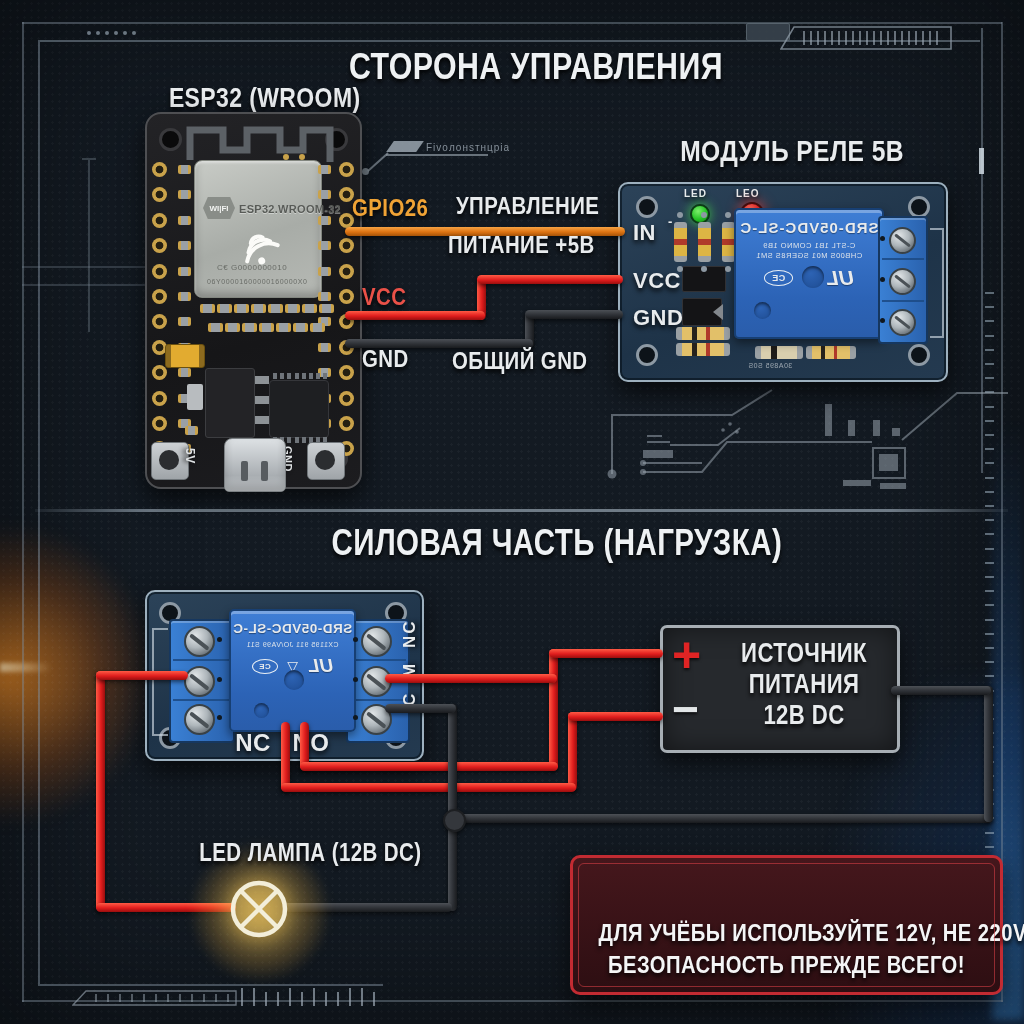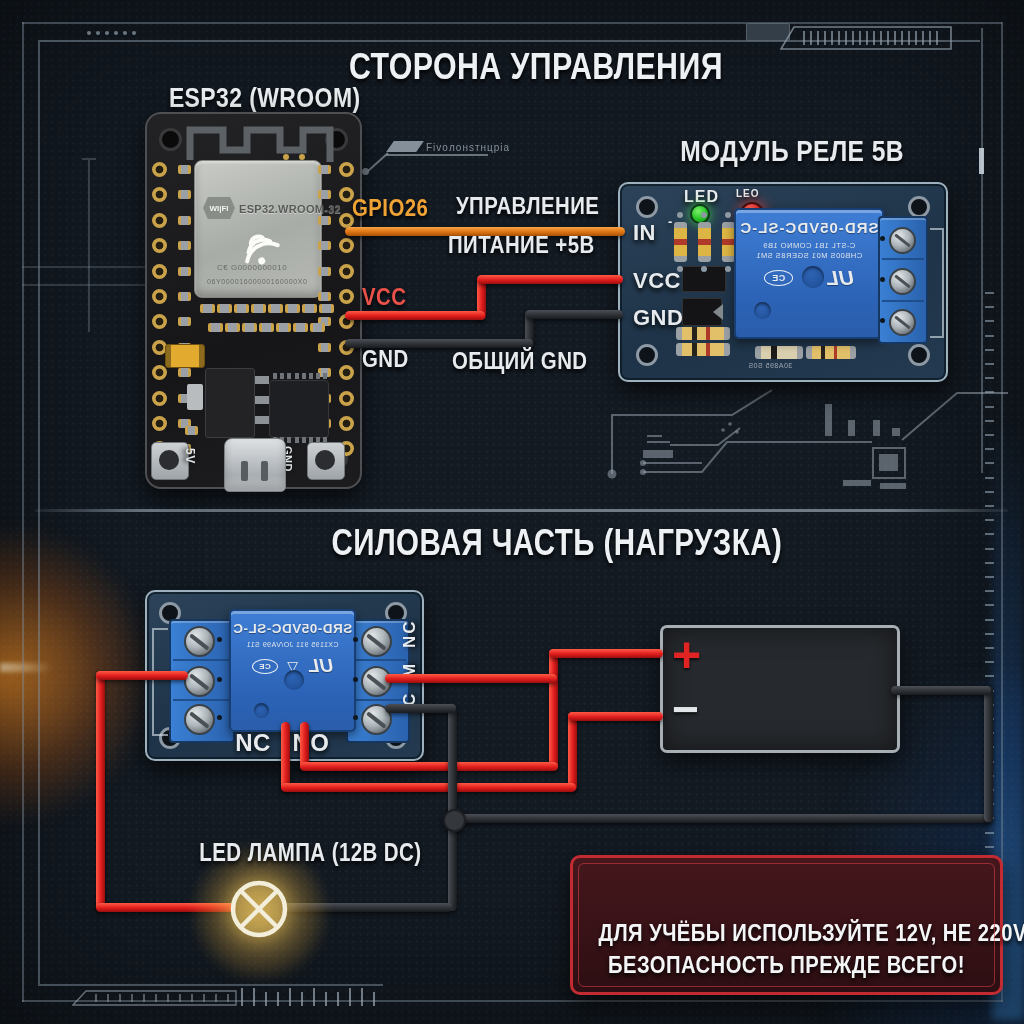--- a/index.html
+++ b/index.html
@@ -405,21 +405,21 @@
   </div>
 
   <div class="lbl cx ctr" style="left:658px;top:134px;width:246px;font-size:30px;">МОДУЛЬ РЕЛЕ 5В</div>
 
   <div class="pcb-blue" style="left:618px;top:182px;width:326px;height:196px;">
     <div class="hole-b" style="left:16px;top:12px;"></div>
     <div class="hole-b" style="left:288px;top:12px;"></div>
     <div class="hole-b" style="left:16px;top:160px;"></div>
     <div class="hole-b" style="left:288px;top:160px;"></div>
 
-    <div class="lbl" style="left:64px;top:4px;font-size:16px;letter-spacing:1px;">LED</div>
+    <div class="lbl" style="left:64px;top:4px;font-size:10px;letter-spacing:1px;">LED</div>
     <div class="lbl" style="left:116px;top:4px;font-size:10px;letter-spacing:1px;">LEO</div>
     <div class="ledg" style="left:70px;top:20px;width:16px;height:16px;"></div>
     <div class="ledr" style="left:120px;top:18px;width:20px;height:20px;"></div>
     <div class="lbl" style="left:48px;top:30px;font-size:13px;">-</div>
     <div class="lbl" style="left:148px;top:28px;font-size:13px;">+</div>
 
     <div class="lbl" style="left:13px;top:36px;font-size:22px;">IN</div>
     <div class="lbl" style="left:13px;top:84px;font-size:22px;">VCC</div>
     <div class="lbl" style="left:13px;top:121px;font-size:22px;">GND</div>
 
@@ -536,20 +536,25 @@
         <div style="position: absolute; left: 70px; top: 123px; width: 5px; height: 5px; border-radius: 50%; background: rgb(16, 24, 31);"></div>
         <div style="position: absolute; left: 206px; top: 123px; width: 5px; height: 5px; border-radius: 50%; background: rgb(16, 24, 31);"></div>
       </div>
   </div>
   <div class="lbl" style="left:400px;top:706px;width:96px;font-size:17px;letter-spacing:2px;word-spacing:7px;
               transform:rotate(-90deg);transform-origin:0 0;">C M NC</div>
 
   <div id="psu"></div>
   <div class="lbl" style="left:672px;top:626px;font-size:50px;color:#e02424;text-shadow:0 2px 3px rgba(0,0,0,.7);">+</div>
   <div class="lbl" style="left:672px;top:682px;font-size:46px;color:#e2e6e8;text-shadow:0 2px 3px rgba(0,0,0,.7);">−</div>
+  <div class="abs ctr" style="left:722px;top:638px;width:164px;">
+    <div class="lbl cx" style="position:relative;display:block;font-size:27px;line-height:31px;">ИСТОЧНИК</div>
+    <div class="lbl cx" style="position:relative;display:block;font-size:27px;line-height:31px;">ПИТАНИЯ</div>
+    <div class="lbl cx" style="position:relative;display:block;font-size:27px;line-height:31px;">12В DC</div>
+  </div>
 
   <div class="wire wv wred" style="left:96px;top:671px;height:240px;"></div>
   <div class="wire wh wred" style="left:96px;top:671px;width:92px;"></div>
   <div class="wire wh wred" style="left:96px;top:903px;width:140px;"></div>
 
   <div class="wire wv wred" style="left:549px;top:649px;height:121px;"></div>
   <div class="wire wh wred" style="left:385px;top:674px;width:172px;"></div>
   <div class="wire wh wred" style="left:549px;top:649px;width:114px;"></div>
   <div class="wire wv wred" style="left:300px;top:722px;height:48px;"></div>
   <div class="wire wh wred" style="left:300px;top:762px;width:258px;"></div>

